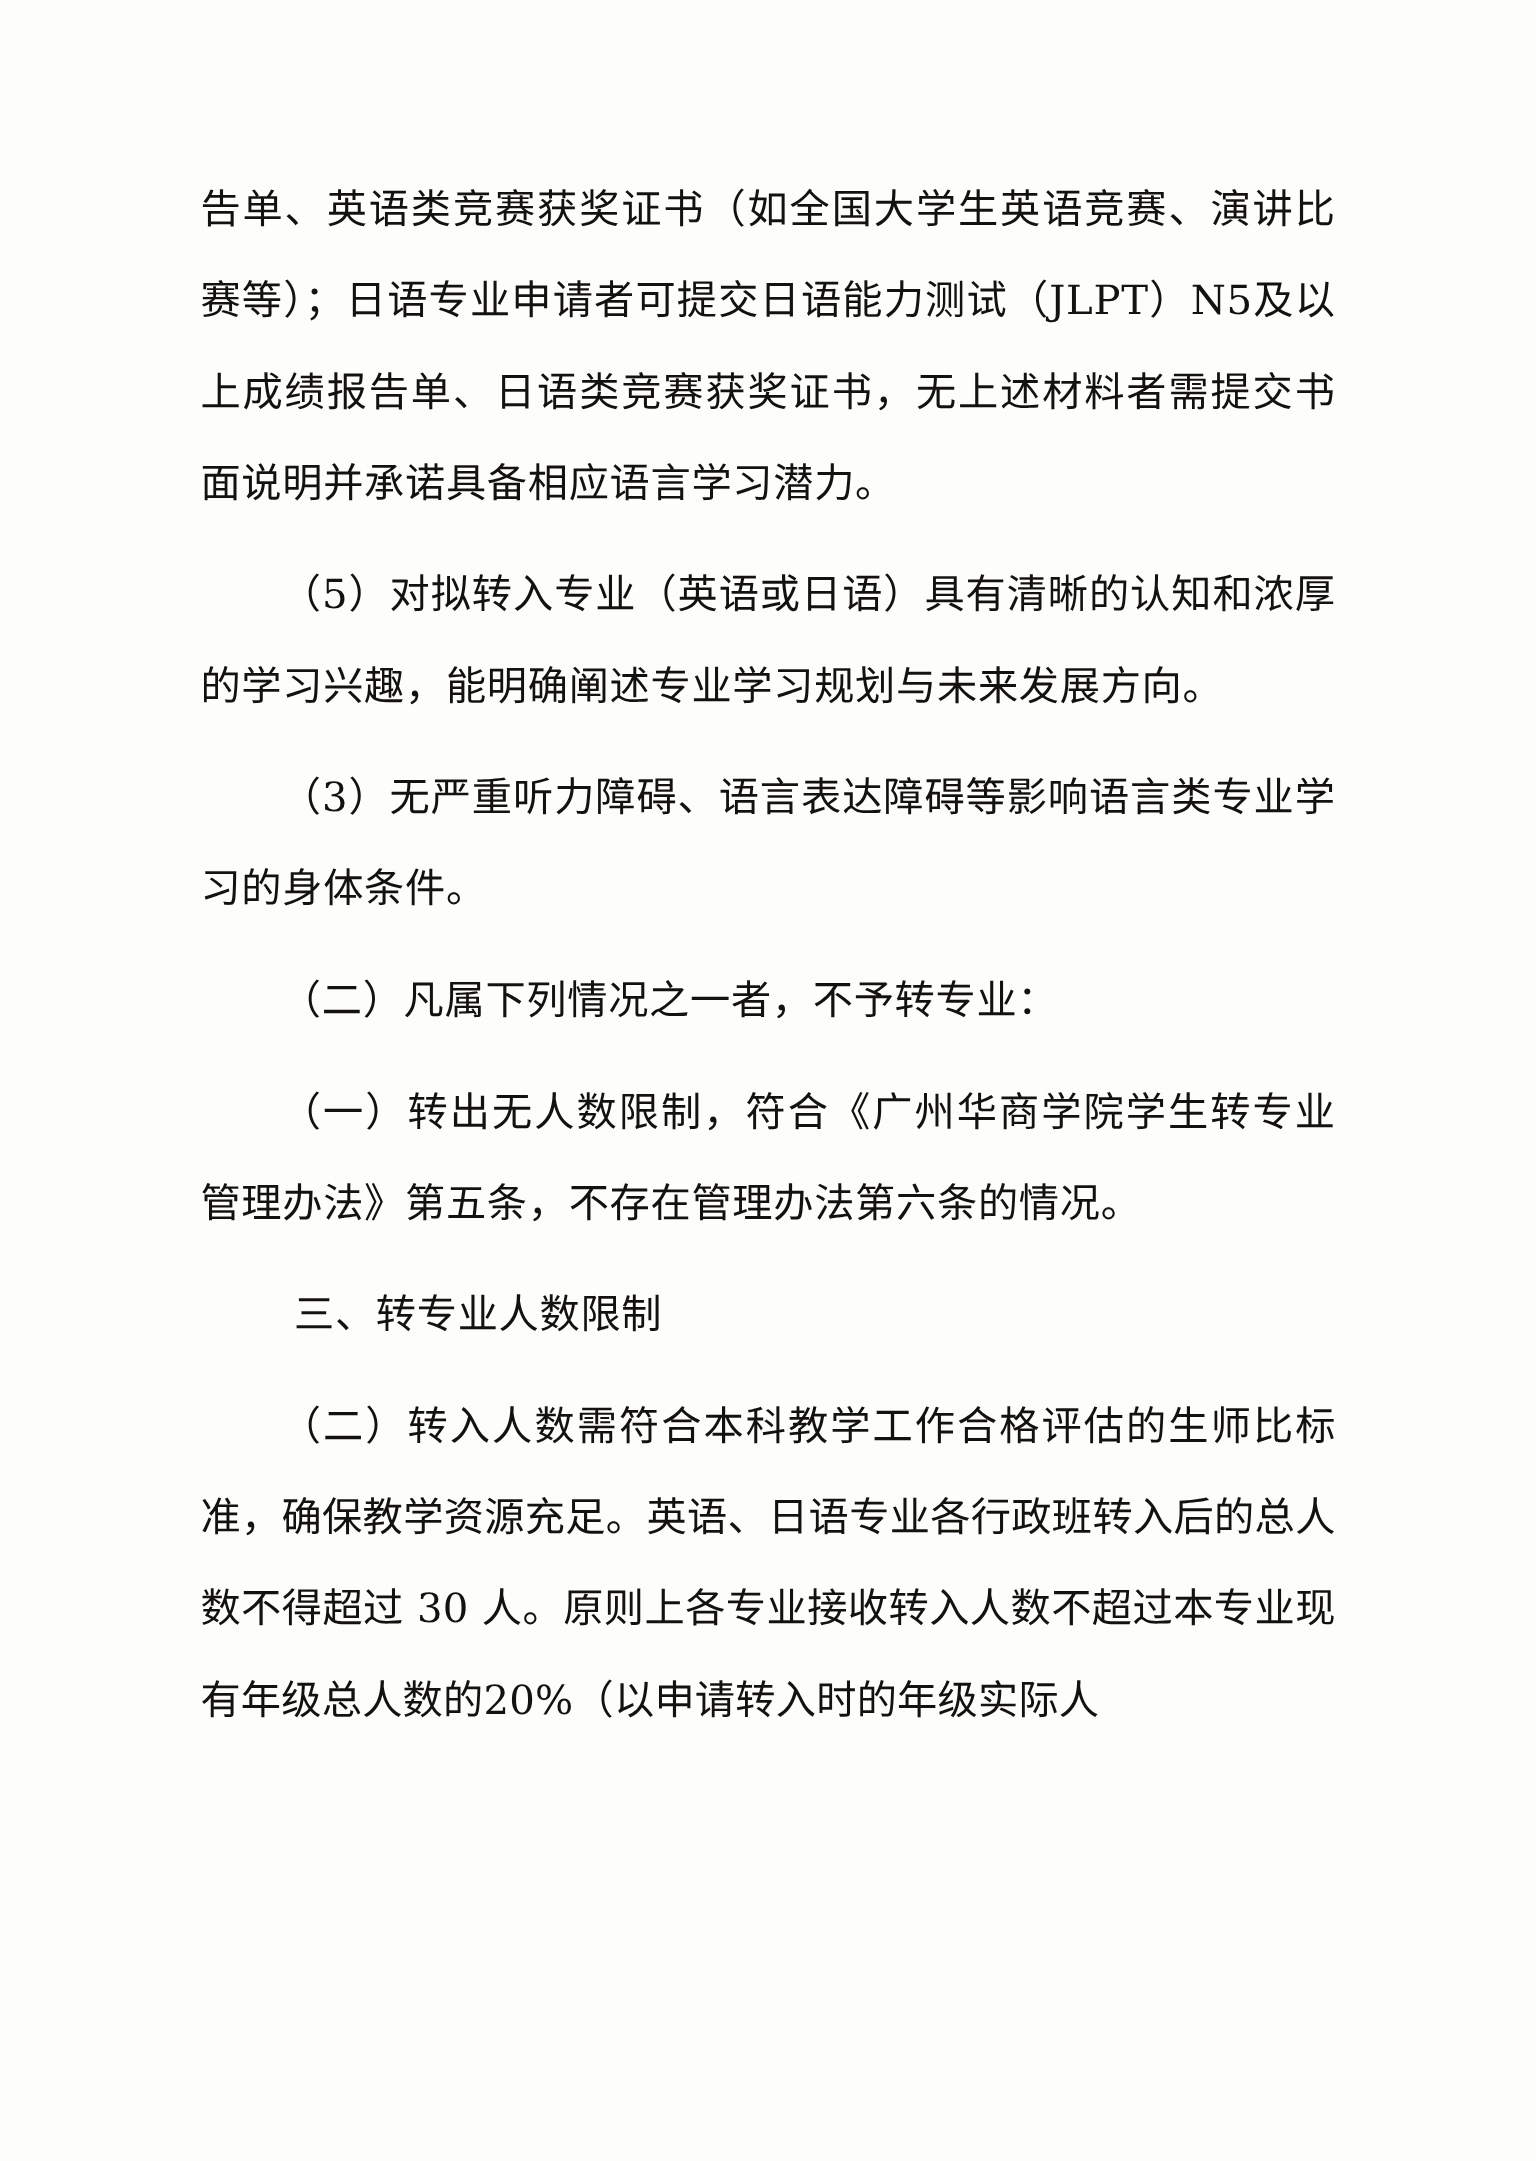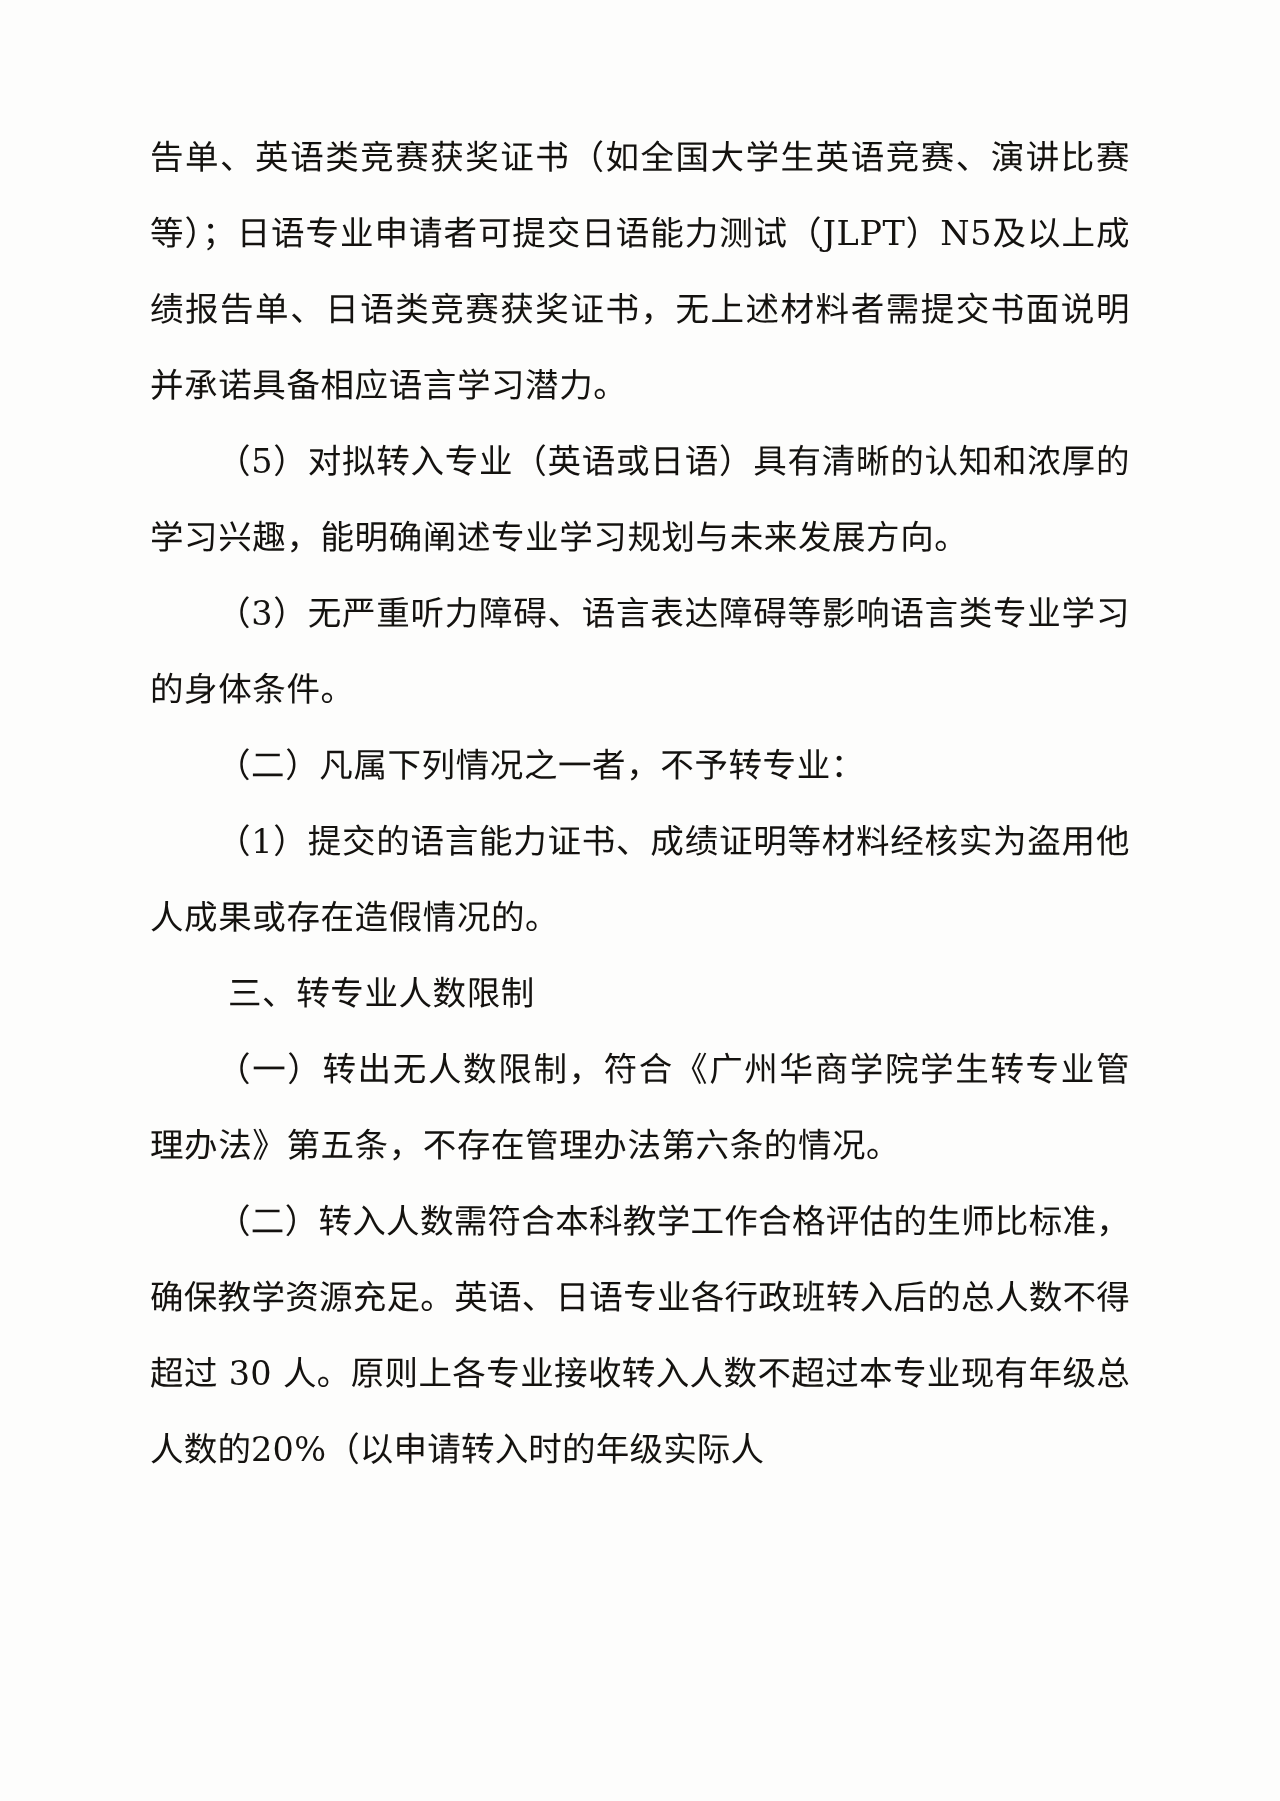--- a/index.html
+++ b/index.html
@@ -23,21 +23,21 @@
     padding: 120px 150px 60px 150px;
   }
   .doc-body {
     font-size: 33.5px;
     line-height: 76px;
     letter-spacing: 0.6px;
     text-align: justify;
     text-justify: inter-character;
   }
   .para {
-    margin: 0;
+    margin: 17px;
     padding: 0;
     white-space: pre-wrap;
     text-indent: 0;
   }
   .indent1 {
     text-indent: 67px;
   }
   .indent-head {
     text-indent: 78px;
   }
@@ -54,23 +54,22 @@
     <p class="para">告单、英语类竞赛获奖证书（如全国大学生英语竞赛、演讲比赛等）；日语专业申请者可提交日语能力测试（JLPT）N5及以上成绩报告单、日语类竞赛获奖证书，无上述材料者需提交书面说明并承诺具备相应语言学习潜力。</p>
 
     <p class="para indent1">（5）对拟转入专业（英语或日语）具有清晰的认知和浓厚的学习兴趣，能明确阐述专业学习规划与未来发展方向。</p>
 
     <p class="para indent1">（3）无严重听力障碍、语言表达障碍等影响语言类专业学习的身体条件。</p>
 
     <p class="para indent1">（二）凡属下列情况之一者，不予转专业：</p>
 
 
 
-    <p class="para indent1">（1）提交的语言能力证书、成绩证明等材料经核实为盗用他人成果或存在造假情况的。</p>
 
 
+    <p class="para indent1">（一）转出无人数限制，符合《广州华商学院学生转专业管理办法》第五条，不存在管理办法第六条的情况。</p>
+
     <p class="para indent-head">三、转专业人数限制</p>
-
-    <p class="para indent1">（一）转出无人数限制，符合《广州华商学院学生转专业管理办法》第五条，不存在管理办法第六条的情况。</p>
 
     <p class="para indent1 nowrap-tight">（二）转入人数需符合本科教学工作合格评估的生师比标准，确保教学资源充足。英语、日语专业各行政班转入后的总人数不得超过 30 人。原则上各专业接收转入人数不超过本专业现有年级总人数的20%（以申请转入时的年级实际人</p>
 
   </div>
 </div>
 
 </body></html>

